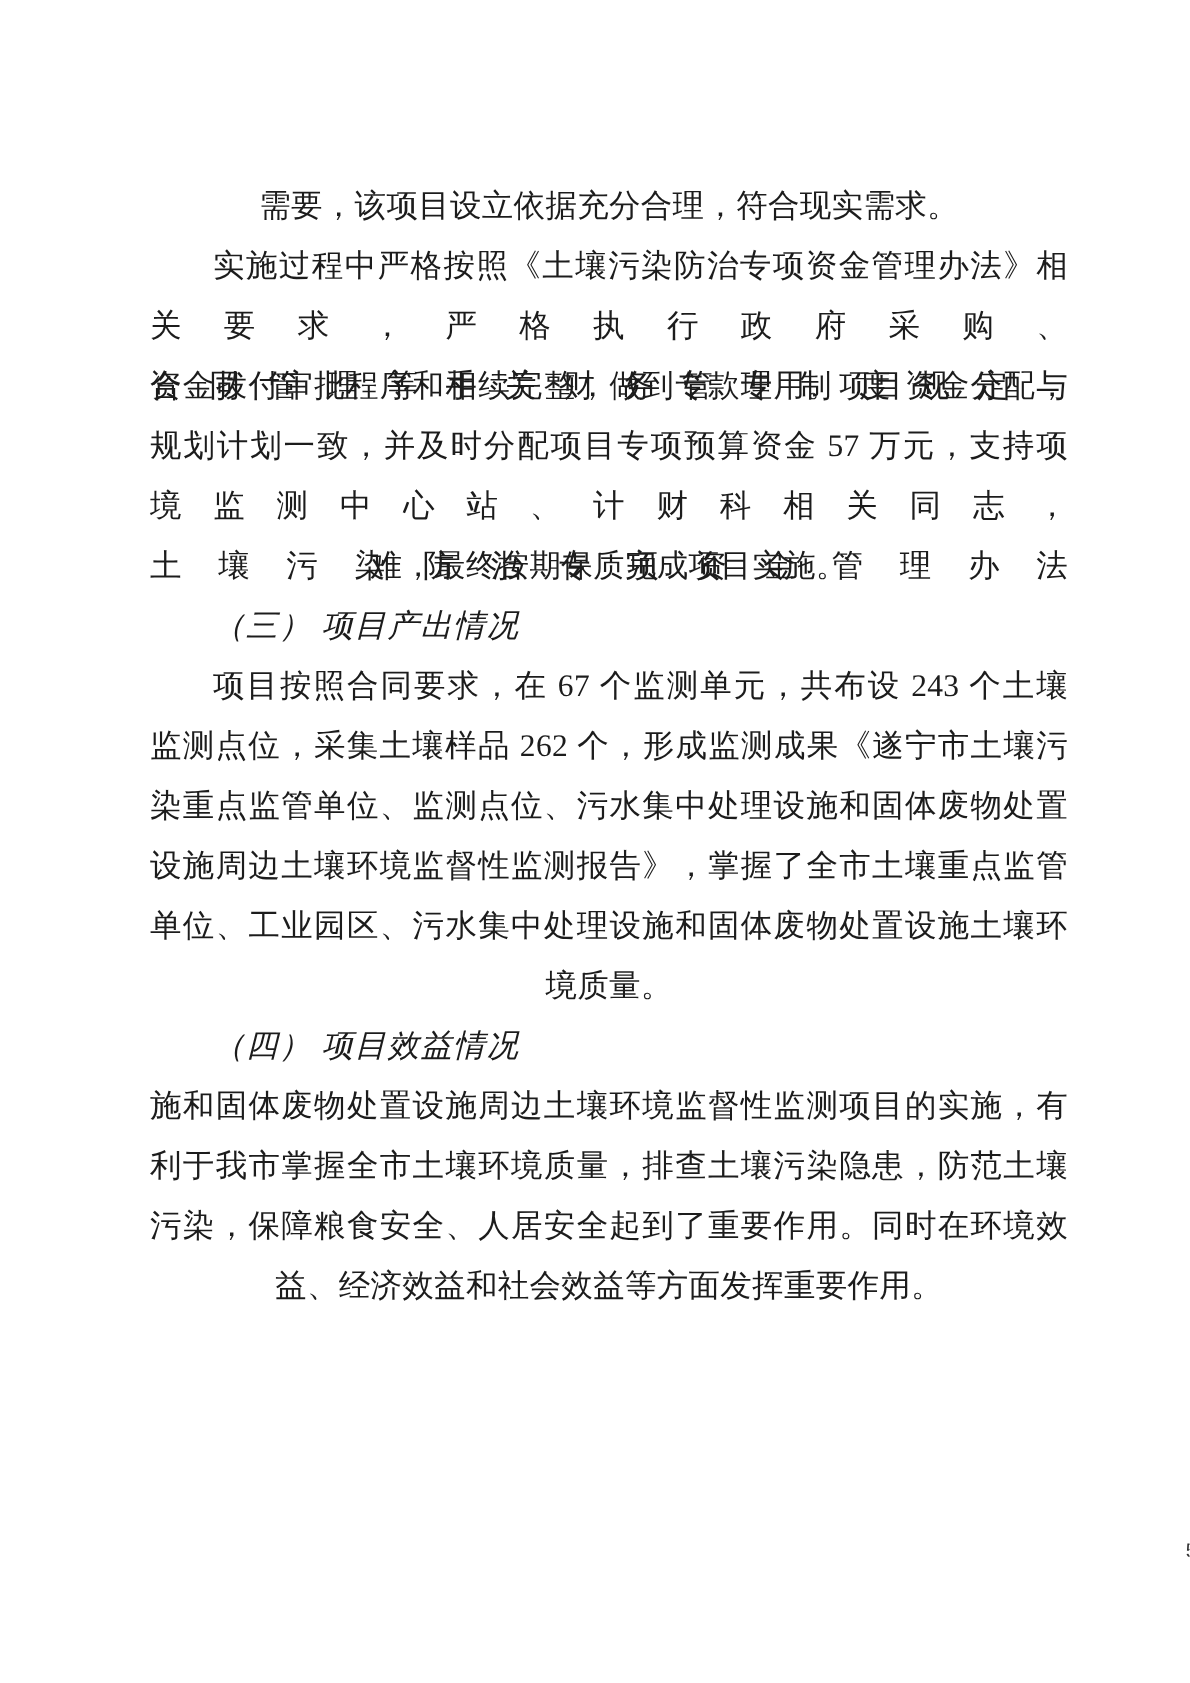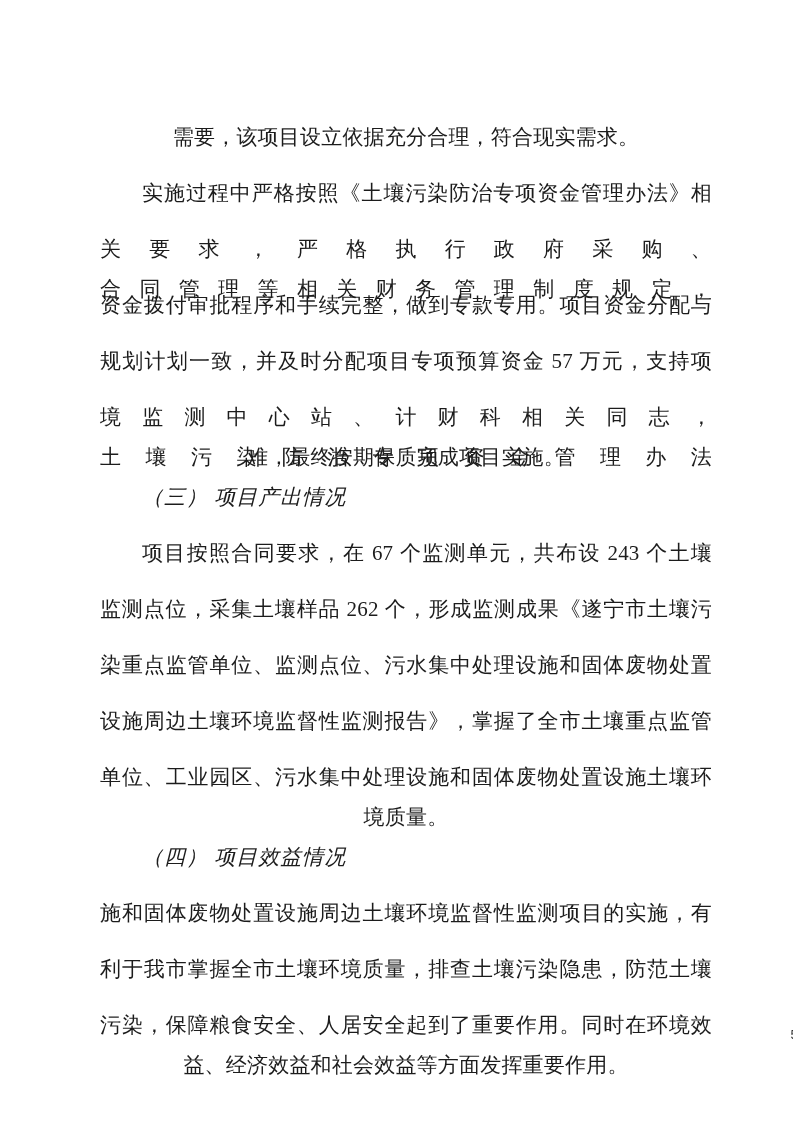--- a/index.html
+++ b/index.html
@@ -33,21 +33,20 @@
     font-size: 21px;
     letter-spacing: 0.2px;
     word-break: keep-all;
     overflow: visible;
   }
   .line.fill {
     text-align: justify;
     text-align-last: justify;
     -moz-text-align-last: justify;
     text-justify: inter-character;
-    margin-top: 16px;
   }
   .line.nofill {
     text-align: center;
     white-space: nowrap;
   }
   .line.indent {
     text-indent: 42px;
   }
   .line.heading {
     font-style: italic;

